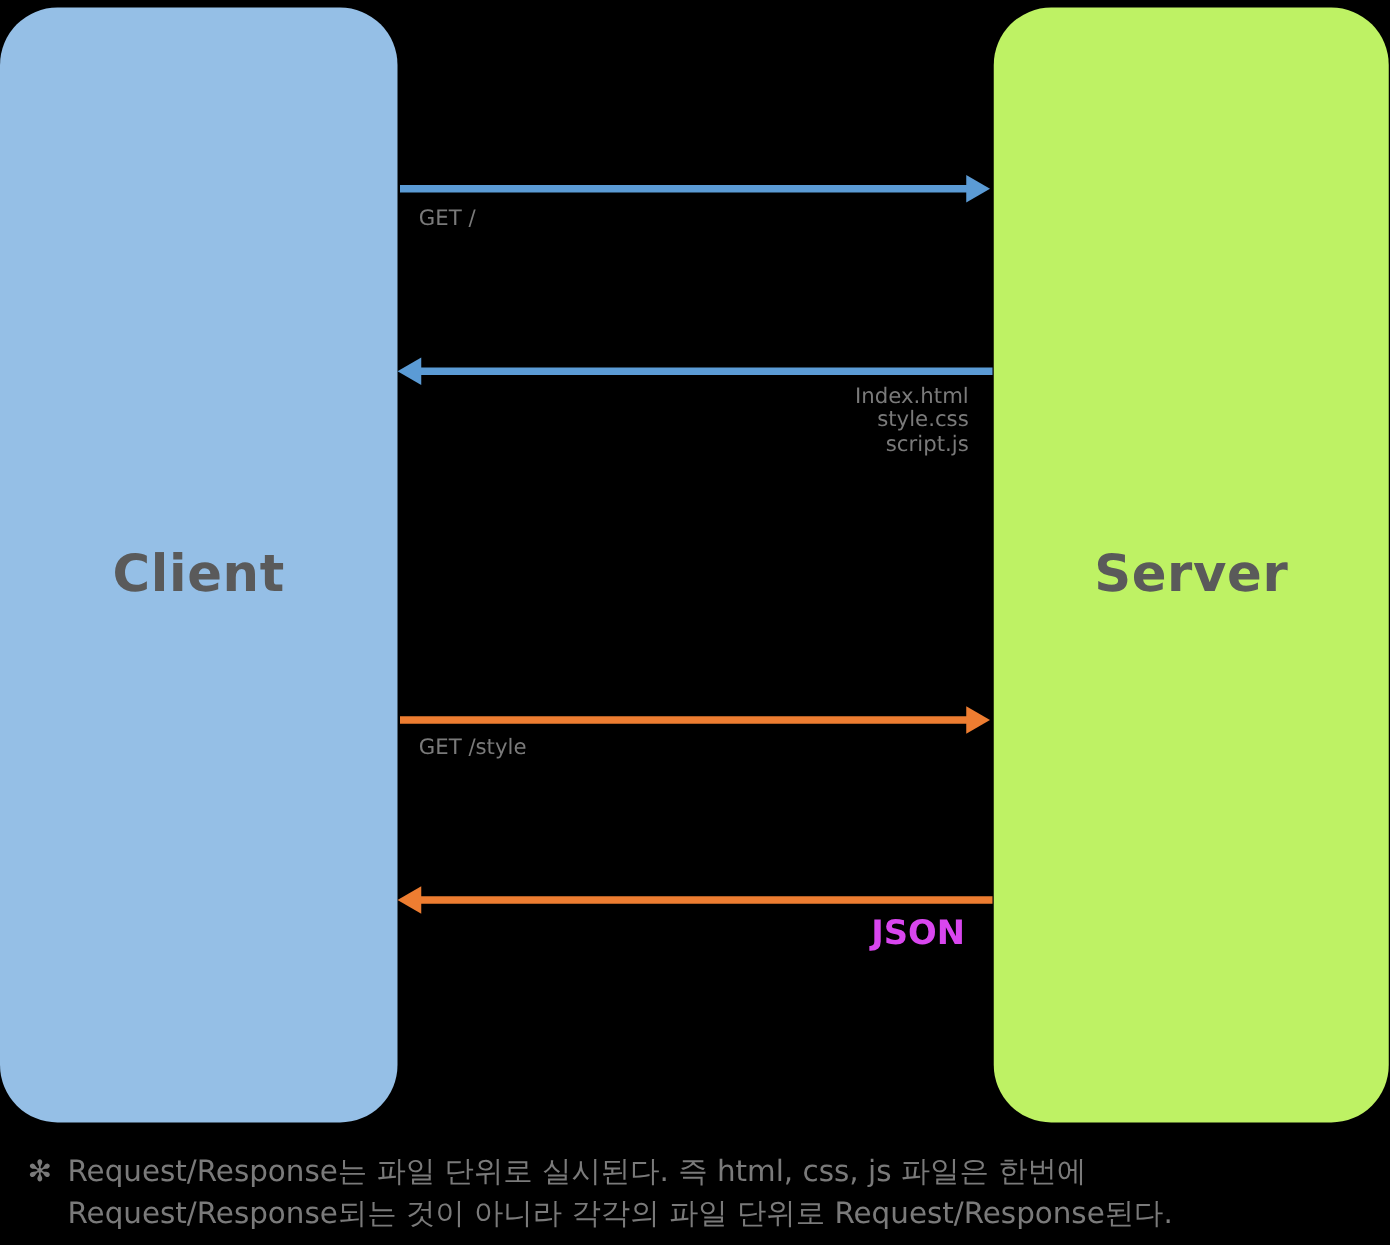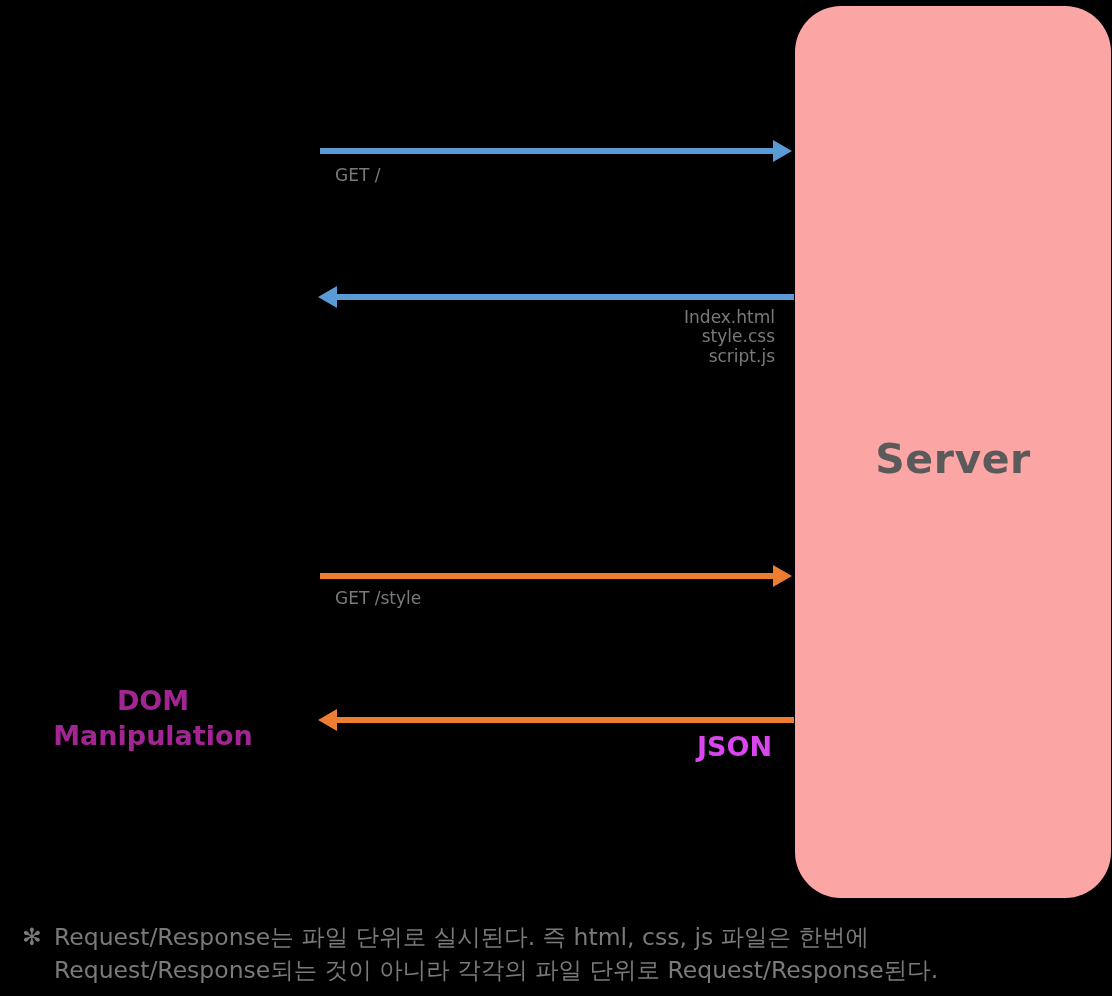--- a/index.html
+++ b/index.html
@@ -28,21 +28,21 @@
     top: 6px;
     width: 318px;
     height: 892px;
     background: #95BFE6;
   }
   #server-box {
     left: 795px;
     top: 6px;
     width: 316px;
     height: 892px;
-    background: #fca5a5;
+    background: #bef264;
   }
   .column-label {
     position: absolute;
     left: 0;
     right: 0;
     text-align: center;
     font-size: 41px;
     font-weight: bold;
     color: #5A5A5A;
     letter-spacing: 0.5px;
@@ -147,20 +147,23 @@
     display: block;
     margin-left: 32px;
     white-space: pre-line;
   }
 </style>
 </head>
 <body>
 
 <div id="stage">
 
+  <div id="client-box" class="column">
+    <div id="client-label" class="column-label">Client</div>
+  </div>
 
   <div id="server-box" class="column">
     <div id="server-label" class="column-label">Server</div>
   </div>
 
   <div id="arrow-get-root" class="arrow blue right">
     <div class="shaft"></div>
     <div class="head"></div>
   </div>
   <div id="label-get-root" class="caption">GET /</div>
@@ -178,22 +181,20 @@
     <div class="head"></div>
   </div>
   <div id="label-get-login" class="caption">GET /style</div>
 
   <div id="arrow-json" class="arrow orange left">
     <div class="shaft"></div>
     <div class="head"></div>
   </div>
   <div id="label-json">JSON</div>
 
-  <div id="dom-manipulation">DOM
-Manipulation</div>
 
   <div id="footnote">
     <span class="fn-mark">✻</span>
     <span class="fn-lines">Request/Response는 파일 단위로 실시된다. 즉 html, css, js 파일은 한번에
 Request/Response되는 것이 아니라 각각의 파일 단위로 Request/Response된다.</span>
   </div>
 
 </div>
 
 </body></html>

